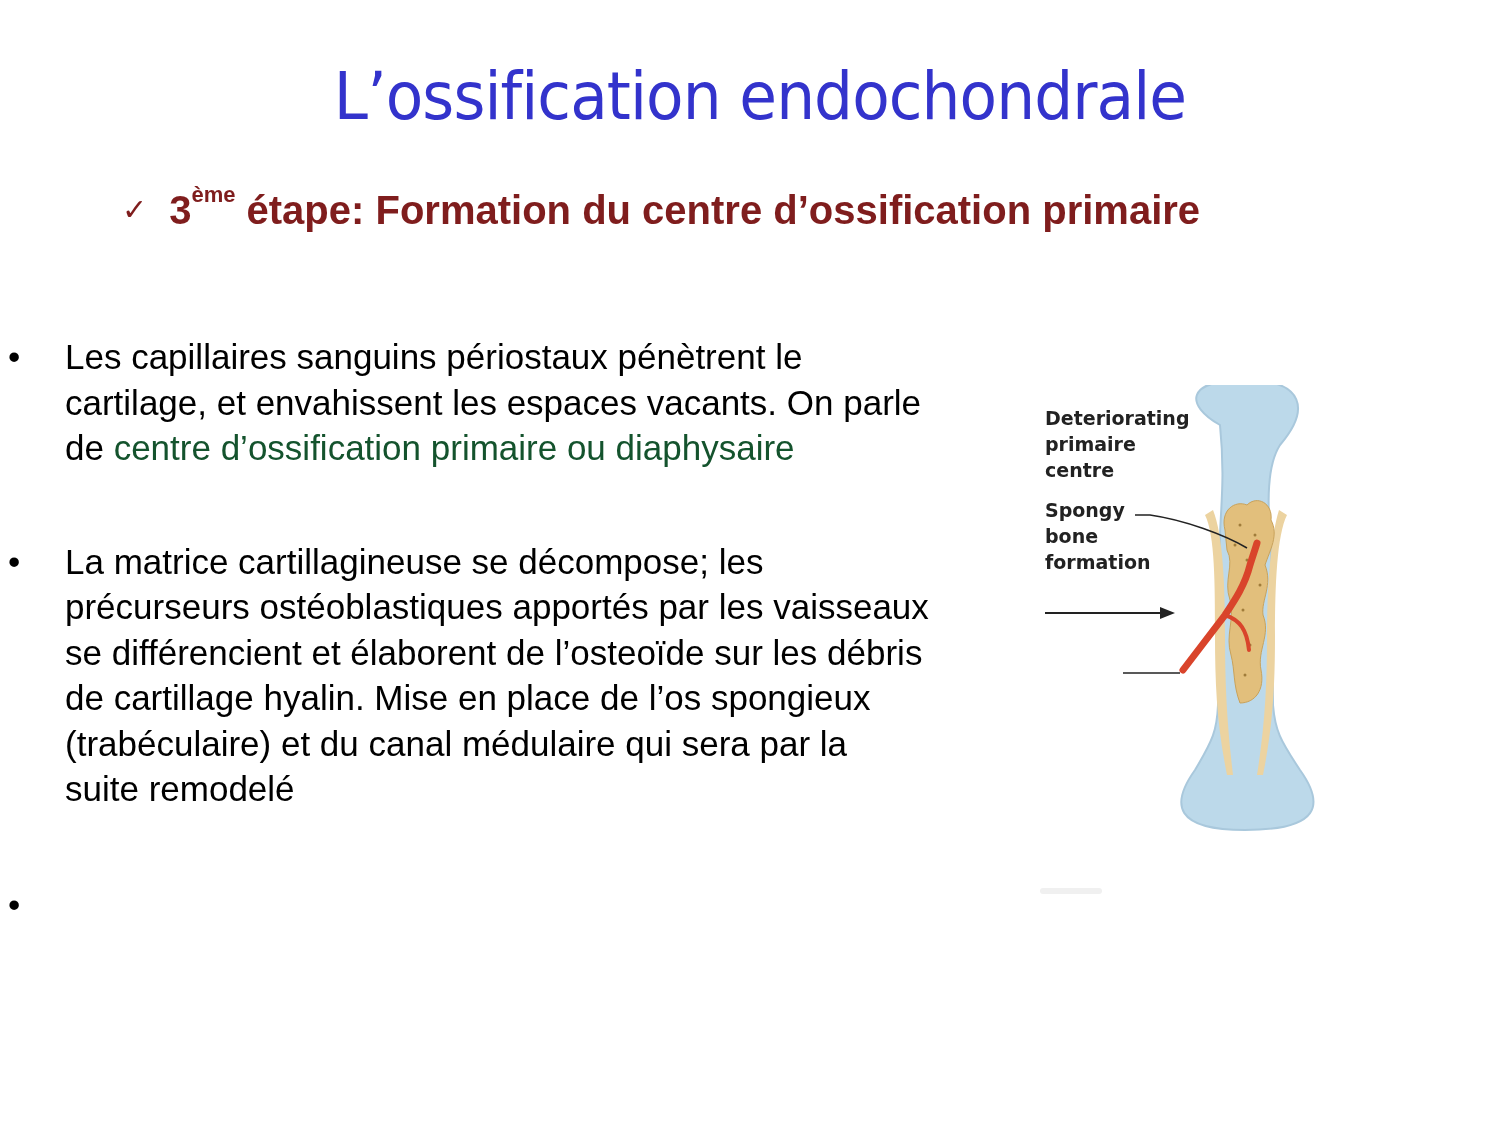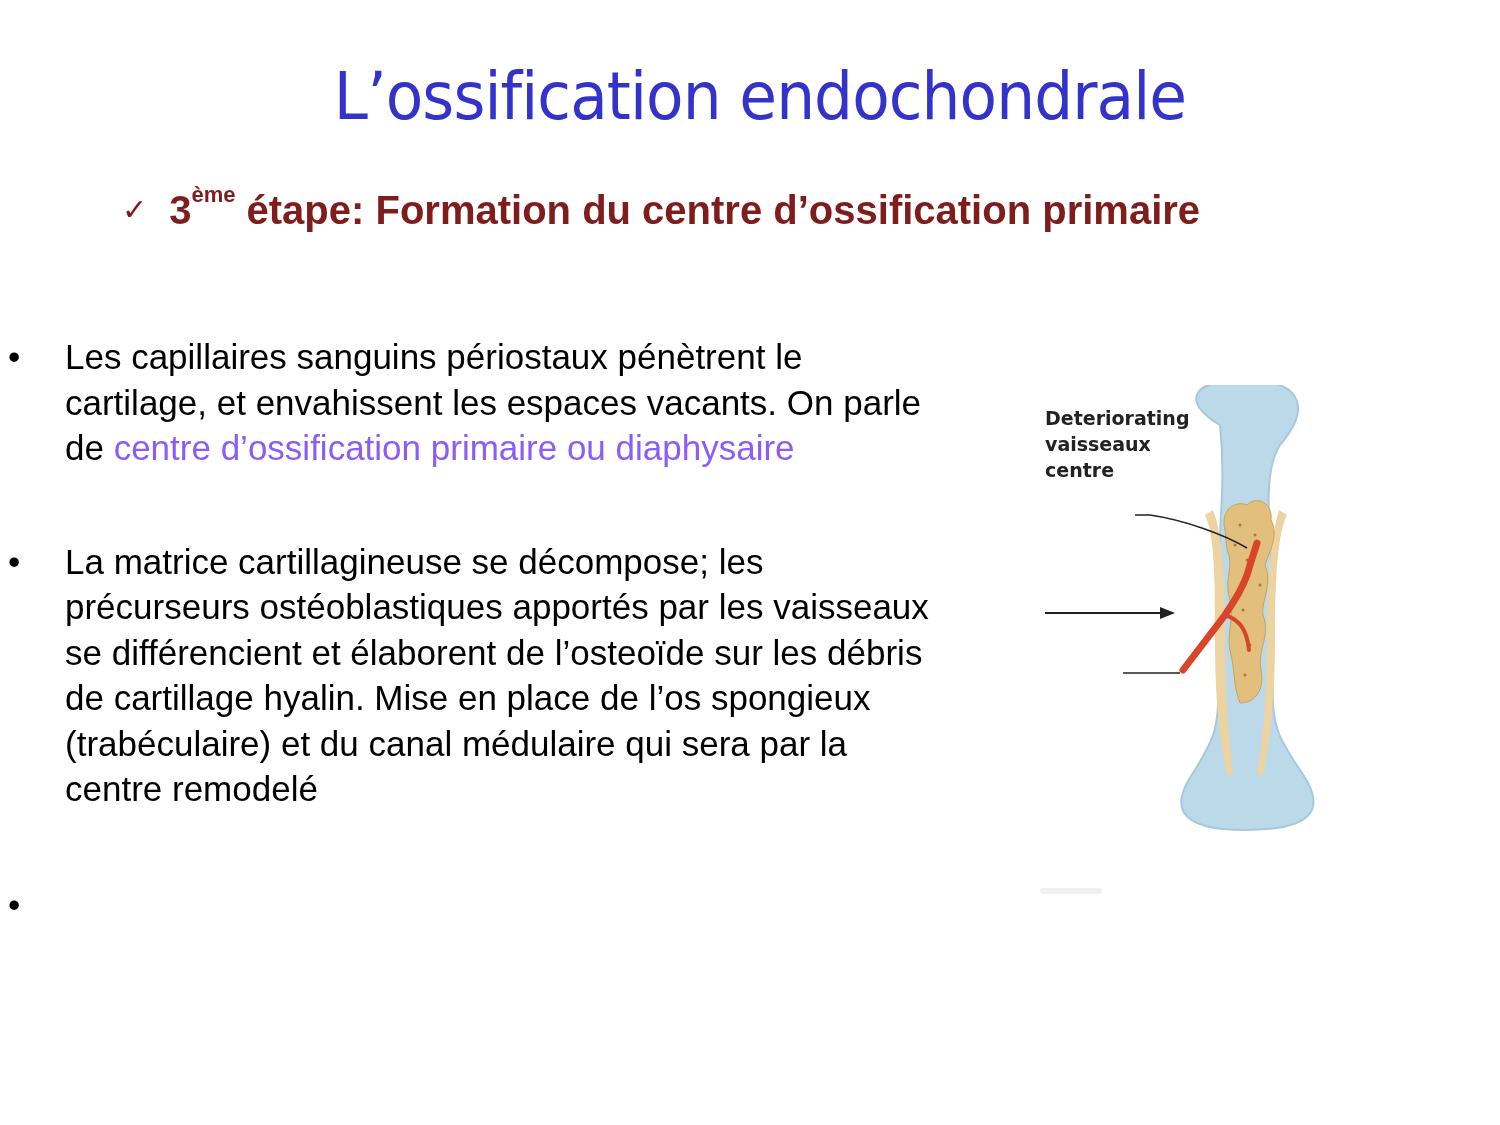--- a/index.html
+++ b/index.html
@@ -4,42 +4,42 @@
 <style>
   html, body { margin: 0; padding: 0; background: #ffffff; }
   body { width: 1500px; height: 1125px; position: relative; overflow: hidden; font-family: "Liberation Sans", sans-serif; }
   .title { position: absolute; left: 0; top: 58px; width: 1520px; text-align: center; color: #3333cc; font-family: "DejaVu Sans", sans-serif; font-size: 66px; font-weight: normal; letter-spacing: -1px; margin: 0; transform: scaleX(0.93); transform-origin: 760px 0; }
   .subtitle { position: absolute; left: 122px; top: 188px; font-size: 40px; font-weight: bold; color: #7f1d1d; white-space: nowrap; margin: 0; }
   .subtitle .check { font-weight: normal; font-family: "DejaVu Sans", sans-serif; font-size: 30px; margin-right: 22px; position: relative; top: -4px; }
   .subtitle sup { font-size: 22px; position: relative; top: -6px; vertical-align: top; }
   .bullets { position: absolute; left: 0; top: 334px; width: 930px; margin: 0; padding: 0; list-style: none; }
   .bullet { position: relative; padding-left: 65px; font-size: 35px; line-height: 45.5px; color: #000; }
   .bullet .dot { position: absolute; left: 8px; top: 0; }
-  .bullet .hl { color: #8b5cf6; }
+  .bullet .hl { color: #14532d; }
   .b1 { margin-bottom: 68px; }
   .b2 { margin-bottom: 70px; }
   .figure { position: absolute; left: 1035px; top: 385px; width: 400px; height: 520px; }
   .lbl { position: absolute; font-family: "DejaVu Sans", sans-serif; font-weight: bold; font-size: 19px; line-height: 26px; color: #222; }
   .faint { position: absolute; left: 1040px; top: 888px; width: 62px; height: 6px; background: #f0f0f0; border-radius: 3px; }
 </style>
 </head>
 <body>
 
 <h1 class="title">L’ossification endochondrale</h1>
 
 <p class="subtitle"><span class="check">✓</span><span>3</span><sup>ème</sup><span> étape: Formation du centre d’ossification primaire</span></p>
 
 <ul class="bullets">
   <li class="bullet b1">
     <span class="dot">•</span>
     <span>Les capillaires sanguins périostaux pénètrent le cartilage, et envahissent les espaces vacants. On parle de </span><span class="hl">centre d’ossification primaire ou diaphysaire</span>
   </li>
   <li class="bullet b2">
     <span class="dot">•</span>
-    <span>La matrice cartillagineuse se décompose; les précurseurs ostéoblastiques apportés par les vaisseaux se différencient et élaborent de l’osteoïde sur les débris de cartillage hyalin. Mise en place de l’os spongieux (trabéculaire) et du canal médulaire qui sera par la centre remodelé</span>
+    <span>La matrice cartillagineuse se décompose; les précurseurs ostéoblastiques apportés par les vaisseaux se différencient et élaborent de l’osteoïde sur les débris de cartillage hyalin. Mise en place de l’os spongieux (trabéculaire) et du canal médulaire qui sera par la suite remodelé</span>
   </li>
   <li class="bullet">
     <span class="dot">•</span>
   </li>
 </ul>
 
 <div class="figure">
   <svg width="400" height="520" viewBox="0 0 400 520">
 
     <path d="M185 40 C150 20,150 -5,210 -5 C270 -5,275 25,245 60 C232 80,232 120,236 150 L238 320 C240 345,245 355,265 385 C290 420,285 445,210 445 C140 445,135 420,160 385 C178 355,182 345,183 320 L185 150 C186 120,190 90,185 40 Z" fill="#bcd9ea" stroke="#a9c8dc" stroke-width="2"></path>
@@ -64,17 +64,22 @@
     <path d="M148 285 L190 230 C200 215,210 200,215 180 C218 170,220 165,222 158" fill="none" stroke="#d9442b" stroke-width="7" stroke-linecap="round"></path>
     <path d="M190 230 C205 235,212 245,214 265" fill="none" stroke="#d9442b" stroke-width="4" stroke-linecap="round"></path>
 
     <path d="M100 130 L115 130 C150 135,190 150,212 163" fill="none" stroke="#222" stroke-width="1.5"></path>
     <line x1="10" y1="228" x2="125" y2="228" stroke="#222" stroke-width="2"></line>
     <path d="M125 222 L140 228 L125 234 Z" fill="#222"></path>
     <line x1="88" y1="288" x2="145" y2="288" stroke="#222" stroke-width="1.5"></line>
   </svg>
   <div class="lbl" style="left:10px; top:20px;">
     <div>Deteriorating</div>
-    <div>vaisseaux</div>
+    <div>primaire</div>
     <div>centre</div>
+  </div>
+  <div class="lbl" style="left:10px; top:112px;">
+    <div>Spongy</div>
+    <div>bone</div>
+    <div>formation</div>
   </div>
 </div>
 <div class="faint"></div>
 
 </body></html>

